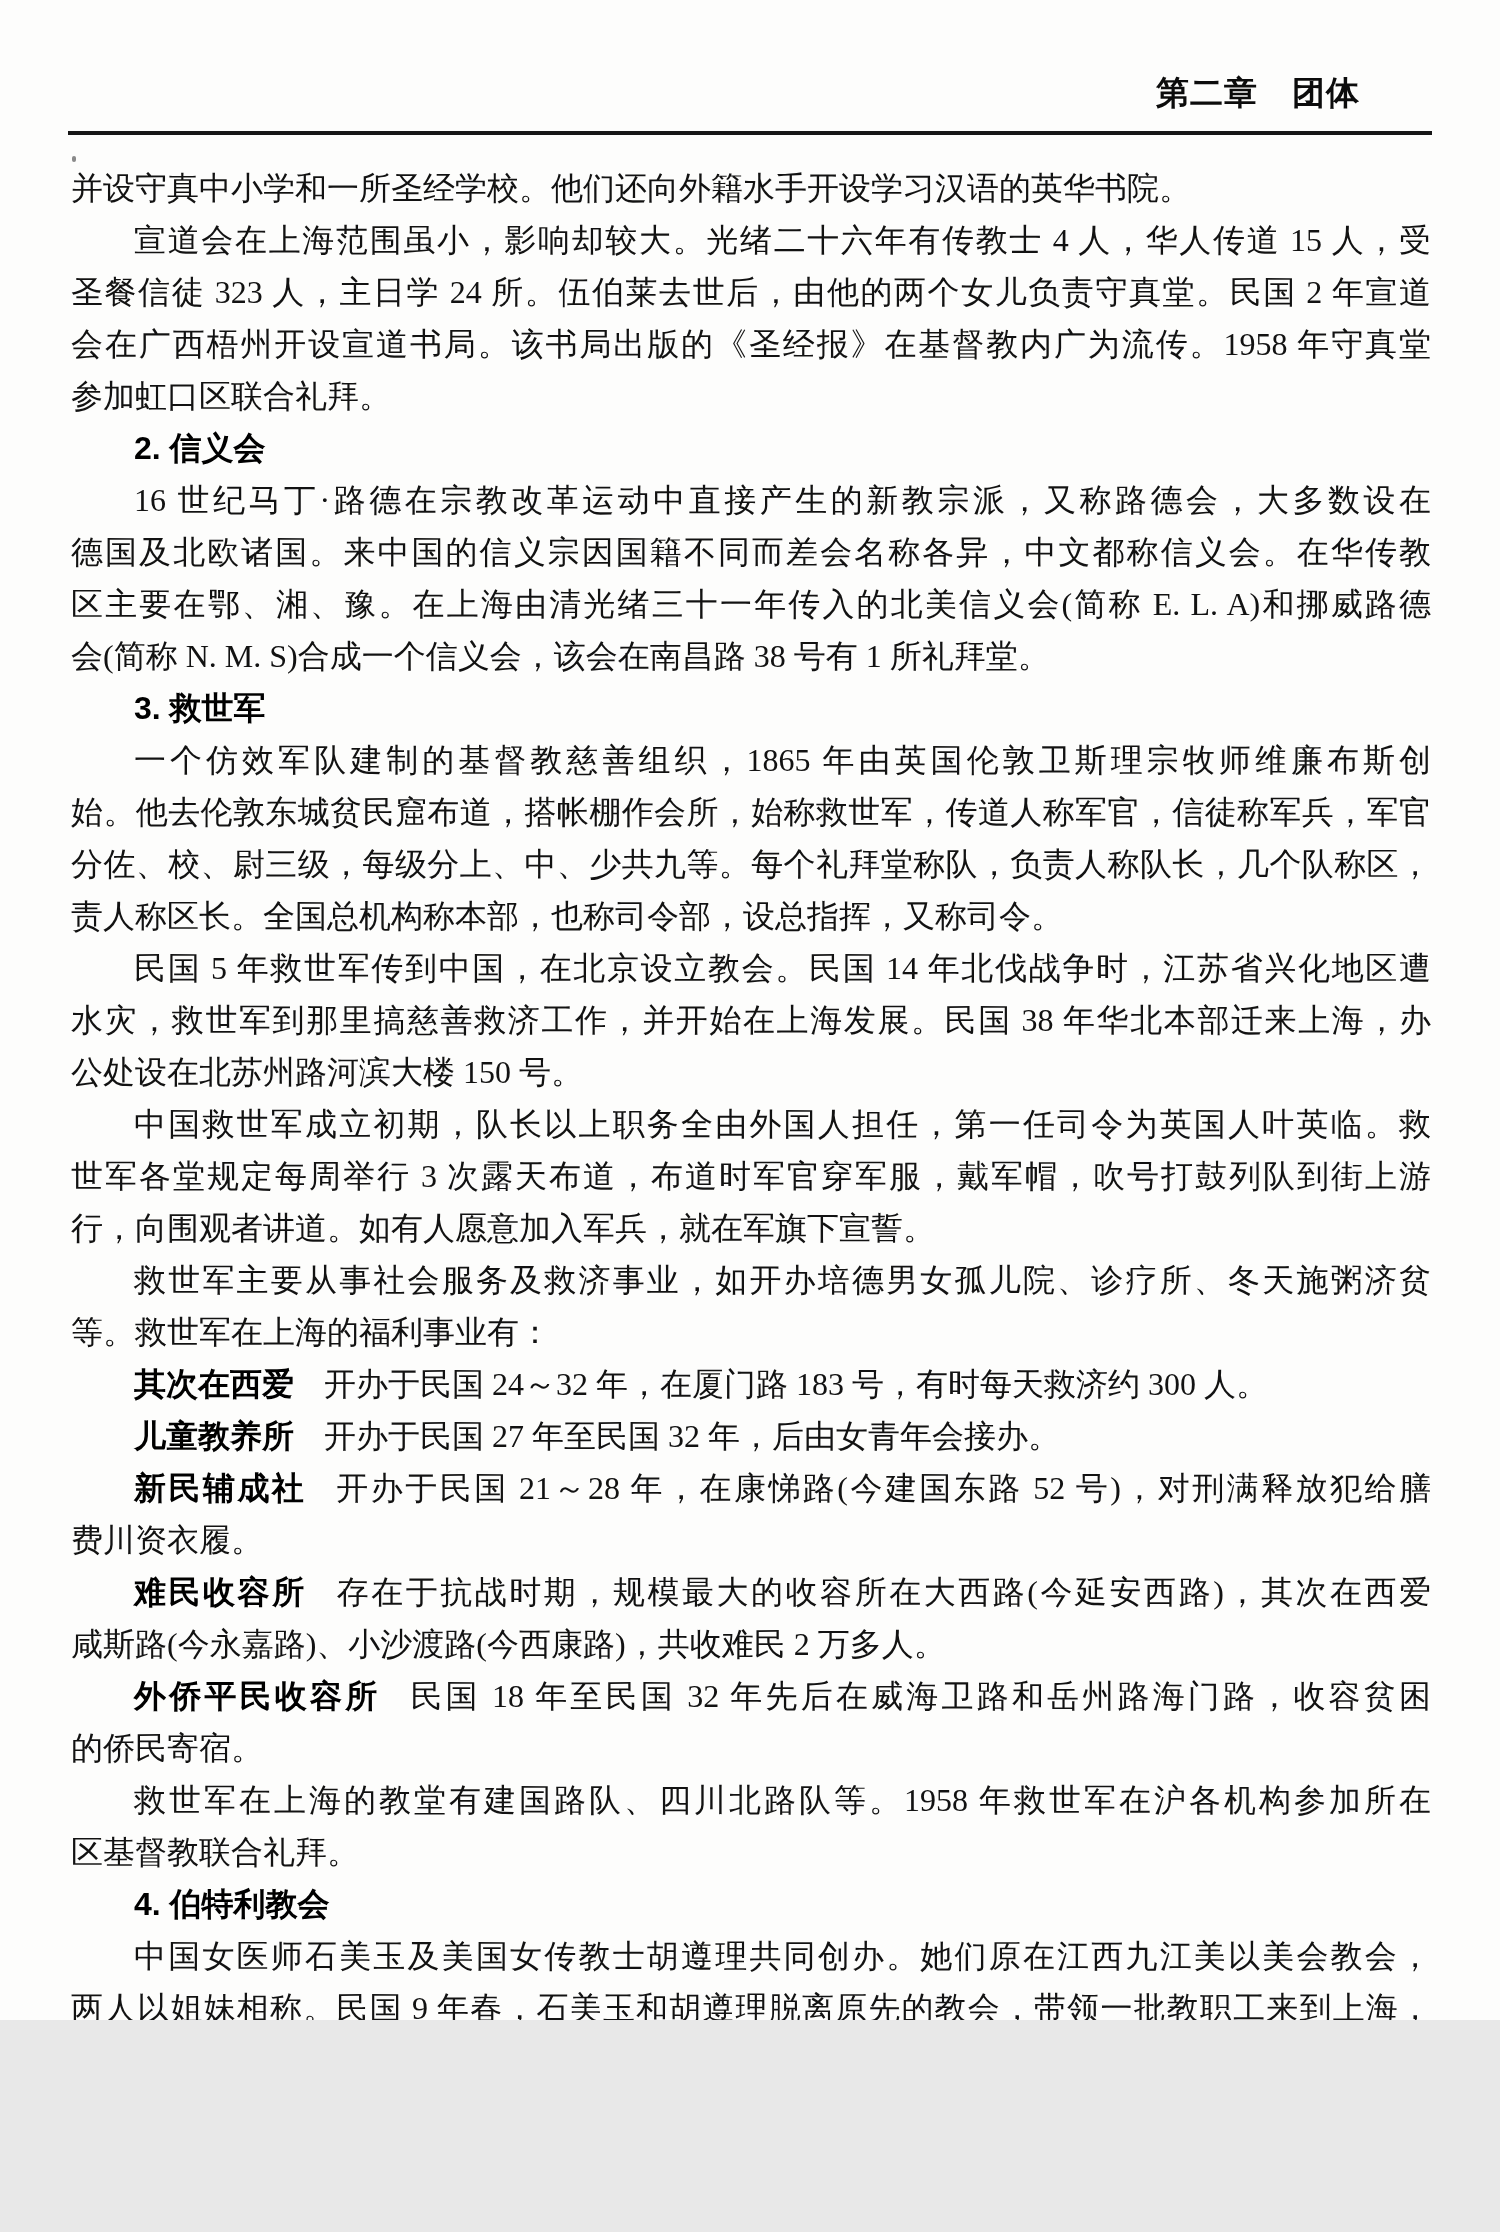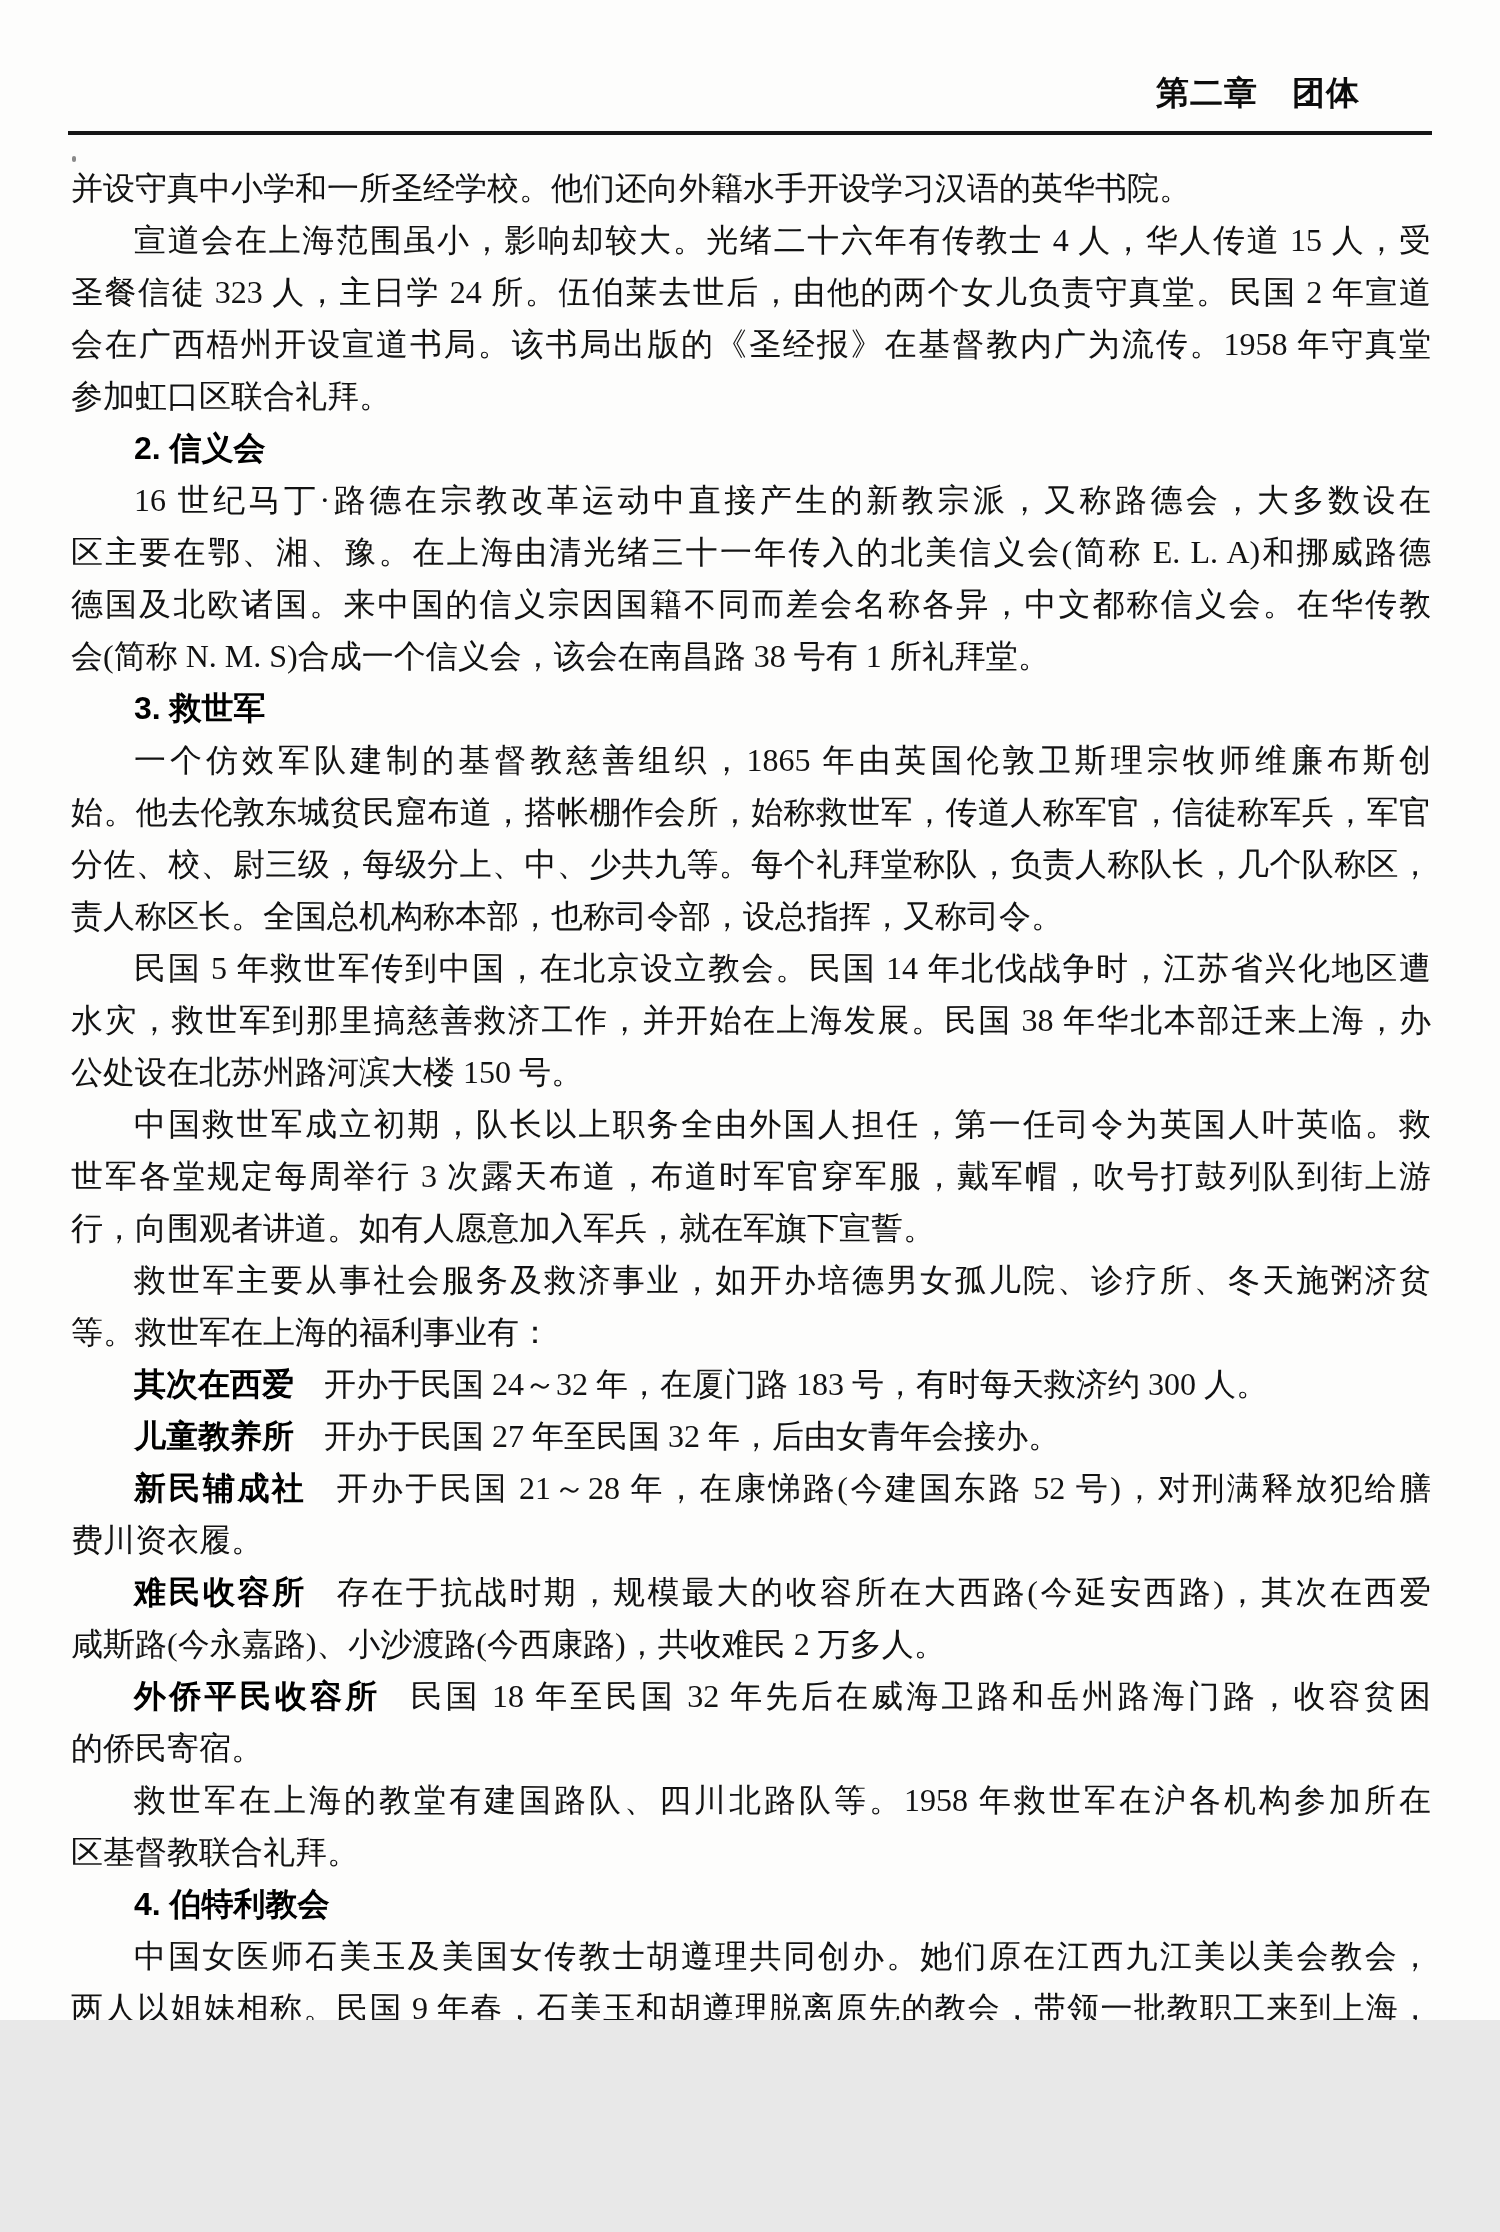--- a/index.html
+++ b/index.html
@@ -85,22 +85,22 @@
   <div class="header-rule"></div>
   <div class="speck"></div>
   <div class="content">
       <div class="line"><span class="text-part">并设守真中小学和一所圣经学校。他们还向外籍水手开设学习汉语的英华书院。</span></div>
       <div class="line fill indent"><span class="text-part">宣道会在上海范围虽小，影响却较大。光绪二十六年有传教士 4 人，华人传道 15 人，受</span></div>
       <div class="line fill"><span class="text-part">圣餐信徒 323 人，主日学 24 所。伍伯莱去世后，由他的两个女儿负责守真堂。民国 2 年宣道</span></div>
       <div class="line fill"><span class="text-part">会在广西梧州开设宣道书局。该书局出版的《圣经报》在基督教内广为流传。1958 年守真堂</span></div>
       <div class="line"><span class="text-part">参加虹口区联合礼拜。</span></div>
       <div class="line indent"><span class="prefix">2. 信义会</span></div>
       <div class="line fill indent"><span class="text-part">16 世纪马丁·路德在宗教改革运动中直接产生的新教宗派，又称路德会，大多数设在</span></div>
+      <div class="line fill"><span class="text-part">德国及北欧诸国。来中国的信义宗因国籍不同而差会名称各异，中文都称信义会。在华传教</span></div>
       <div class="line fill"><span class="text-part">区主要在鄂、湘、豫。在上海由清光绪三十一年传入的北美信义会(简称 E. L. A)和挪威路德</span></div>
-      <div class="line fill"><span class="text-part">德国及北欧诸国。来中国的信义宗因国籍不同而差会名称各异，中文都称信义会。在华传教</span></div>
       <div class="line"><span class="text-part">会(简称 N. M. S)合成一个信义会，该会在南昌路 38 号有 1 所礼拜堂。</span></div>
       <div class="line indent"><span class="prefix">3. 救世军</span></div>
       <div class="line fill indent"><span class="text-part">一个仿效军队建制的基督教慈善组织，1865 年由英国伦敦卫斯理宗牧师维廉布斯创</span></div>
       <div class="line fill"><span class="text-part">始。他去伦敦东城贫民窟布道，搭帐棚作会所，始称救世军，传道人称军官，信徒称军兵，军官</span></div>
       <div class="line fill"><span class="text-part">分佐、校、尉三级，每级分上、中、少共九等。每个礼拜堂称队，负责人称队长，几个队称区，负</span></div>
       <div class="line"><span class="text-part">责人称区长。全国总机构称本部，也称司令部，设总指挥，又称司令。</span></div>
       <div class="line fill indent"><span class="text-part">民国 5 年救世军传到中国，在北京设立教会。民国 14 年北伐战争时，江苏省兴化地区遭</span></div>
       <div class="line fill"><span class="text-part">水灾，救世军到那里搞慈善救济工作，并开始在上海发展。民国 38 年华北本部迁来上海，办</span></div>
       <div class="line"><span class="text-part">公处设在北苏州路河滨大楼 150 号。</span></div>
       <div class="line fill indent"><span class="text-part">中国救世军成立初期，队长以上职务全由外国人担任，第一任司令为英国人叶英临。救</span></div>

